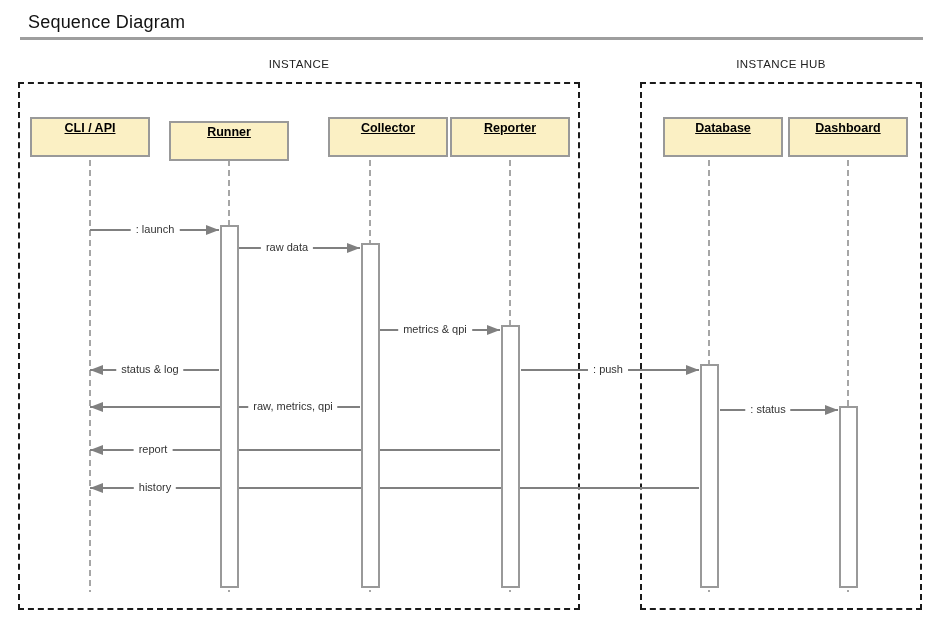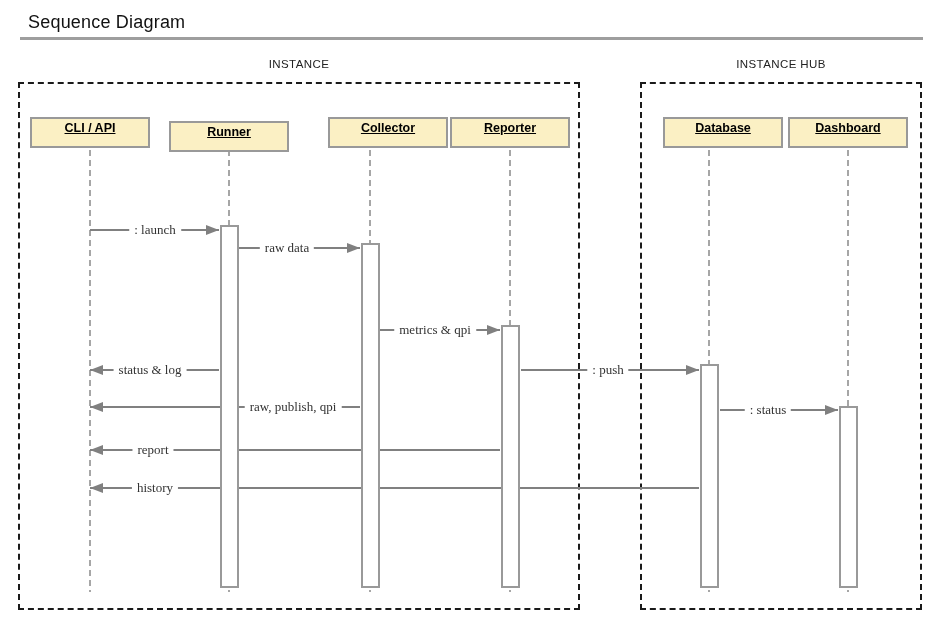--- a/index.html
+++ b/index.html
@@ -22,41 +22,41 @@
     position:absolute;left:28px;top:12px;margin:0;
     font-size:18px;font-weight:400;color:var(--text);letter-spacing:.2px;
   }
   .title-rule{position:absolute;background:var(--title-rule);}
   .frame{position:absolute;border:2px dashed var(--frame-border);box-sizing:border-box;}
   .frame-label{
     position:absolute;transform:translateX(-50%);
     font-size:11.5px;color:#222;letter-spacing:.4px;white-space:nowrap;
   }
   .participant-box{
-    position:absolute;box-sizing:border-box;height:31px;
+    position:absolute;box-sizing:border-box;height:40px;
     background:var(--participant-fill);border:2px solid var(--participant-border);
     text-align:center;line-height:19px;font-size:12.5px;font-weight:bold;
     color:#000;text-decoration:underline;white-space:nowrap;
   }
   .lifeline{
     position:absolute;width:2px;
     background:repeating-linear-gradient(180deg,var(--lifeline) 0,var(--lifeline) 6px,transparent 6px,transparent 10px);
   }
   .activation-bar{
     position:absolute;width:19px;box-sizing:border-box;
     background:#fff;border:2px solid var(--participant-border);
   }
   .msg-line{position:absolute;height:2px;background:var(--arrow);}
   .msg-head{position:absolute;width:0;height:0;border-top:5px solid transparent;border-bottom:5px solid transparent;}
   .msg-head.r{border-left:13px solid var(--arrow);}
   .msg-head.l{border-right:13px solid var(--arrow);}
   .msg-label{
     position:absolute;transform:translateX(-50%);
-    background:var(--bg);padding:0 5px;font-size:13px;line-height:15px;
-    color:var(--message-text);white-space:nowrap;font-family:Liberation Serif, serif;
+    background:var(--bg);padding:0 5px;font-size:11px;line-height:15px;
+    color:var(--message-text);white-space:nowrap;
   }
 </style>
 </head>
 <body>
 
 <div id="canvas">
   <h1 class="page-title">Sequence Diagram</h1>
   <div class="title-rule" style="left:20px;top:37px;width:903px;height:3px;"></div>
   <div id="diagram-layer">
       <div class="frame" style="left: 18px; top: 82px; width: 562px; height: 528px;"></div>
@@ -85,21 +85,21 @@
       <div class="msg-head r" style="left: 825px; top: 405px;"></div>
       <div class="msg-line" style="left: 90px; top: 449px; width: 410px;"></div>
       <div class="msg-head l" style="left: 90px; top: 445px;"></div>
       <div class="msg-line" style="left: 90px; top: 487px; width: 609px;"></div>
       <div class="msg-head l" style="left: 90px; top: 483px;"></div>
       <div class="msg-label" style="left: 155px; top: 222px;">: launch</div>
       <div class="msg-label" style="left: 287px; top: 240px;">raw data</div>
       <div class="msg-label" style="left: 435px; top: 322px;">metrics &amp; qpi</div>
       <div class="msg-label" style="left: 150px; top: 362px;">status &amp; log</div>
       <div class="msg-label" style="left: 608px; top: 362px;">: push</div>
-      <div class="msg-label" style="left: 293px; top: 399px;">raw, publish, qpi</div>
+      <div class="msg-label" style="left: 293px; top: 399px;">raw, metrics, qpi</div>
       <div class="msg-label" style="left: 768px; top: 402px;">: status</div>
       <div class="msg-label" style="left: 153px; top: 442px;">report</div>
       <div class="msg-label" style="left: 155px; top: 480px;">history</div>
       <div class="activation-bar" style="left: 220px; top: 225px; height: 363px;"></div>
       <div class="activation-bar" style="left: 361px; top: 243px; height: 345px;"></div>
       <div class="activation-bar" style="left: 501px; top: 325px; height: 263px;"></div>
       <div class="activation-bar" style="left: 700px; top: 364px; height: 224px;"></div>
       <div class="activation-bar" style="left: 839px; top: 406px; height: 182px;"></div>
       <div class="participant-box" style="left: 30px; top: 117px; width: 120px;">CLI / API</div>
       <div class="participant-box" style="left: 169px; top: 121px; width: 120px;">Runner</div>

